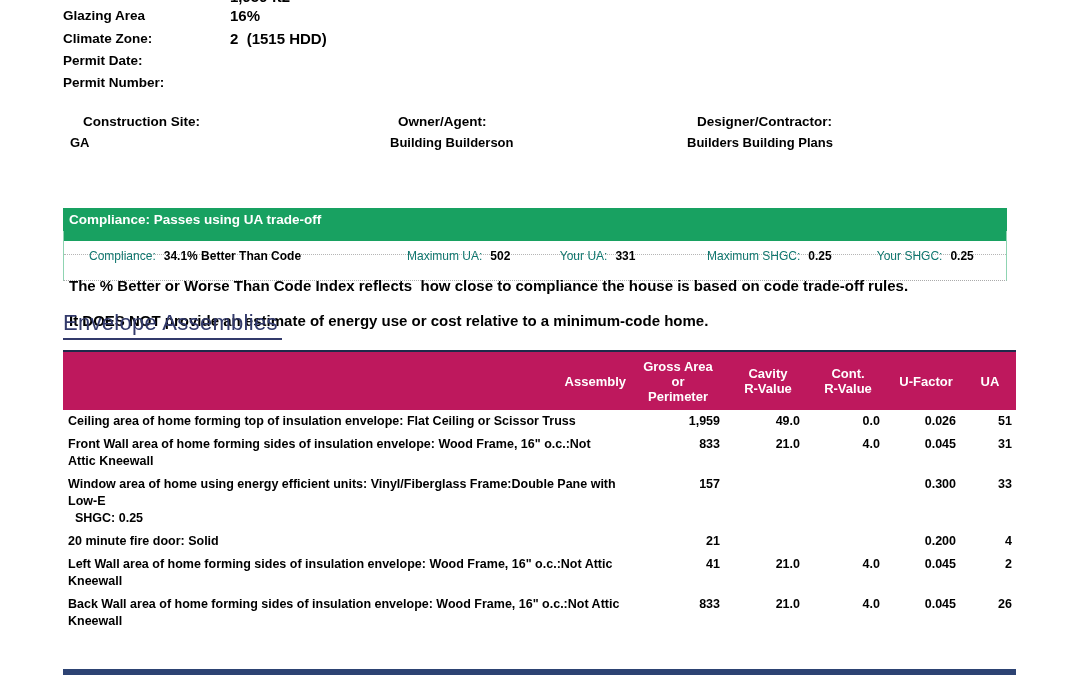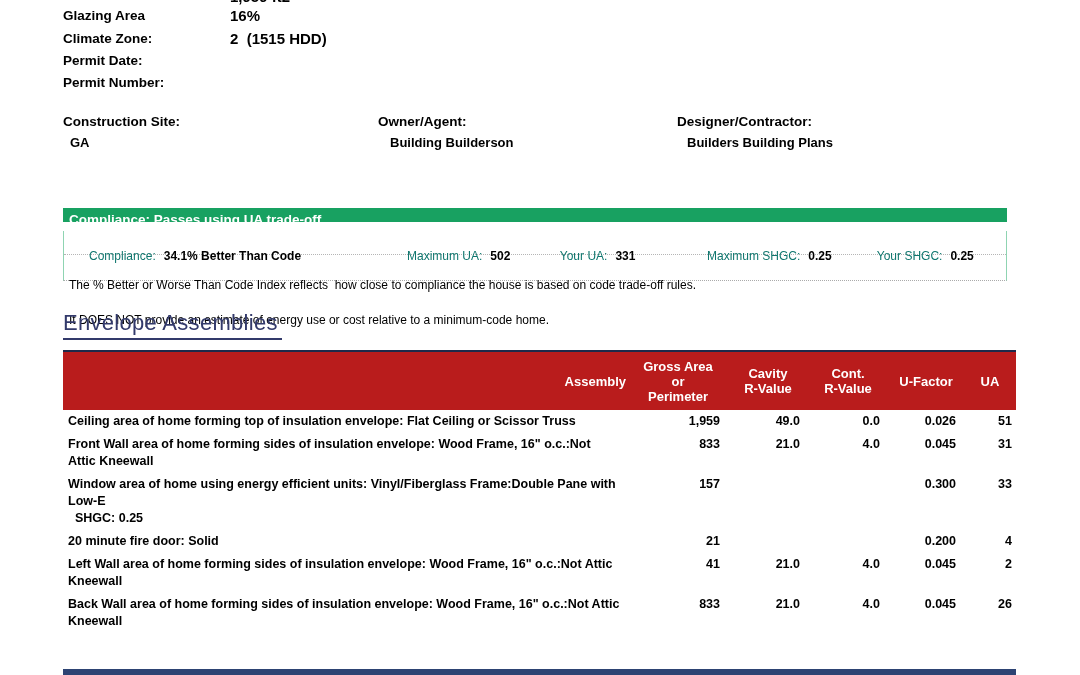--- a/index.html
+++ b/index.html
@@ -9,51 +9,51 @@
   }
   .abs{position:absolute;}
 
   
   .clip-top{left:230px;top:0;height:6px;width:200px;overflow:hidden;}
   .clip-top span{display:block;margin-top:-12px;font-size:15px;font-weight:700;white-space:pre;}
   .info-label{left:63px;font-size:13.5px;font-weight:700;white-space:pre;}
   .info-value{left:230px;font-size:15px;font-weight:700;white-space:pre;text-align:center;}
 
   
-  .party-label{top:114px;font-size:13.5px;font-weight:700;white-space:pre;}
+  .party-label{top:114px;font-size:13.5px;font-weight:700;white-space:pre;margin-left:20px;}
   .party-value{top:135px;font-size:13px;font-weight:700;white-space:pre;}
 
   
   .compliance-banner{
-    left:63px;top:208px;width:944px;height:14px;line-height:23px;
+    left:63px;top:208px;width:944px;height:33px;line-height:23px;
     color:#fff;font-size:13.5px;font-weight:700;padding-left:6px;box-sizing:border-box;
   }
   .compliance-info{
     left:63px;top:231px;width:944px;height:50px;
     border-left:1px solid #8fd4b2;border-right:1px solid #8fd4b2;
     border-bottom:1px dotted #aaa;box-sizing:border-box;
   }
   .metrics{position:absolute;left:0;top:4px;width:100%;height:19px;border-bottom:1px dotted #b5b5b5;}
   .metric{position:absolute;top:0;font-size:12px;white-space:pre;}
   .metric .m-label{font-weight:400;color:#0f766e;margin-right:8px;text-align:center;}
   .metric .m-value{font-weight:700;color:#000;}
   .m0{left:5px}.m1{left:323px}.m2{left:476px}.m3{left:623px}.m4{left:793px}
-  .notes{position:absolute;left:5px;top:26px;font-size:12px;font-weight:400;line-height:11.5px;white-space:pre-wrap;}
+  .notes{position:absolute;left:5px;top:26px;font-size:15px;font-weight:700;line-height:11.5px;white-space:pre-wrap;}
 
   
   .section-title{
     left:63px;top:310px;font-size:22px;font-weight:400;color:#333A6B;
     border-bottom:2px solid #333A6B;padding:0 4px 2px 0;letter-spacing:0.3px;
   }
 
   
   .assembly-table{left:63px;top:350px;width:953px;}
   table{border-collapse:collapse;table-layout:fixed;width:953px;}
   thead th{
-    background:#b91c1c;color:#fff;font-size:13px;font-weight:700;
+    background:#be185d;color:#fff;font-size:13px;font-weight:700;
     vertical-align:middle;text-align:center;height:58px;line-height:15px;
     white-space:pre-line;border-top:2px solid #1E2A4A;padding:0 2px;
   }
   thead th.col-assembly{text-align:right;}
   tbody td{
     font-size:12.5px;font-weight:700;vertical-align:top;
     padding:3px 0 3px;line-height:17px;
   }
   td.cell-assembly{padding-left:5px;padding-right:8px;white-space:pre-wrap;}
   td.num{text-align:right;padding-right:8px;}

